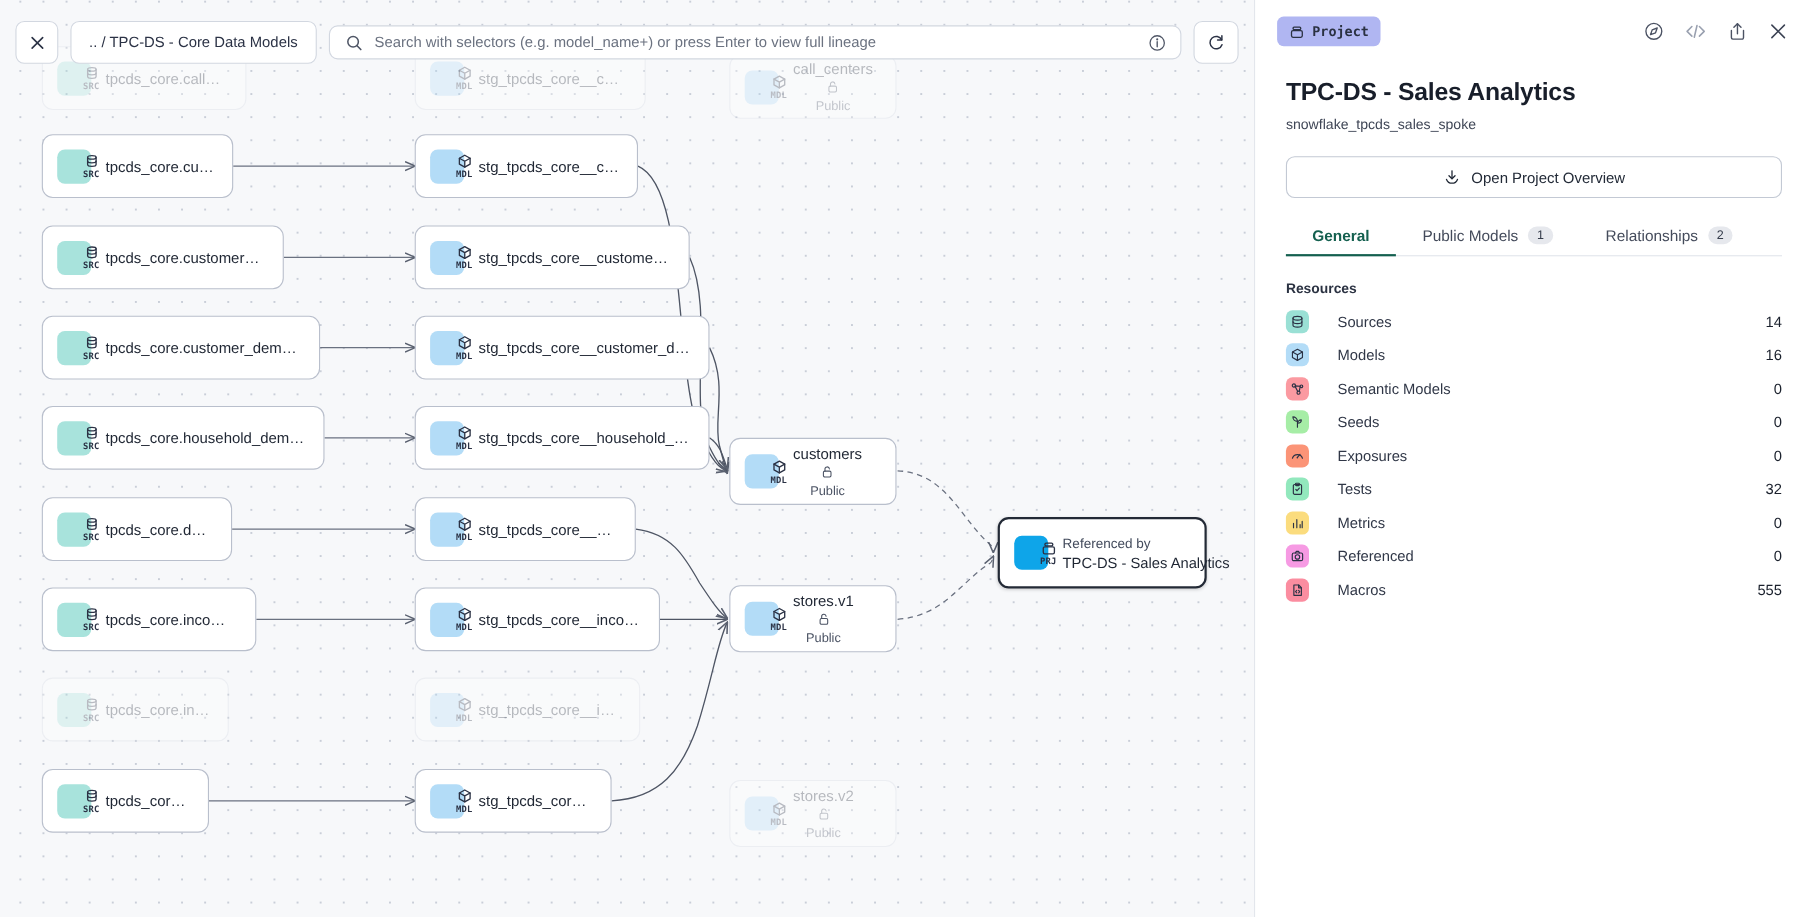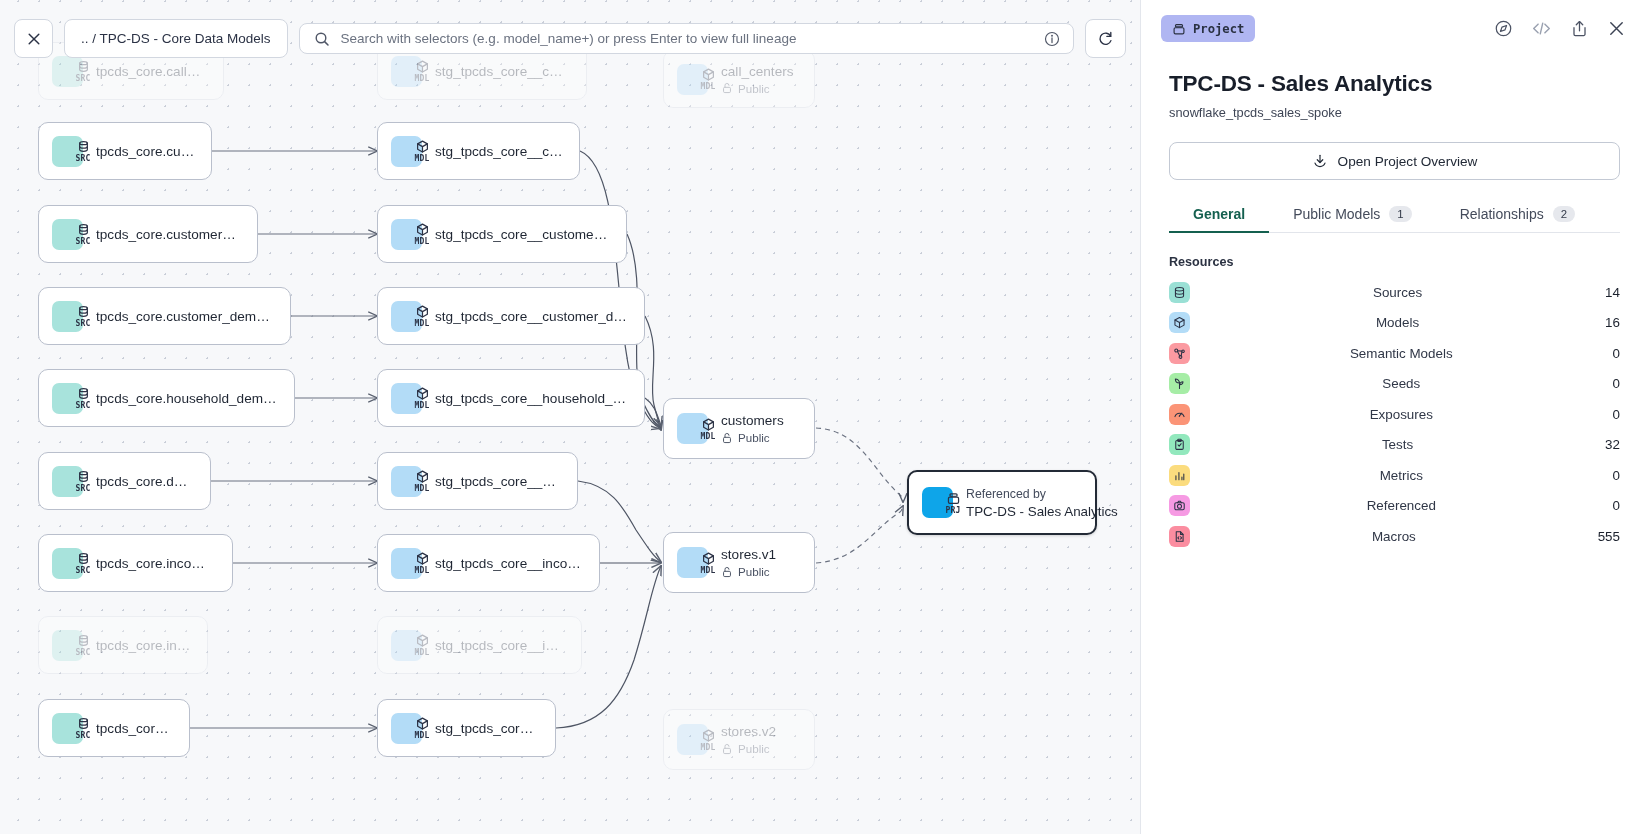--- a/index.html
+++ b/index.html
@@ -99,21 +99,21 @@
     letter-spacing: .2px; margin-top: 1px;
   }
 
   .n-body { min-width: 0; display: flex; flex-direction: column; gap: 3px; }
   .n-title {
     font-size: 13.6px; color: #1f2633;
     white-space: nowrap; overflow: hidden; text-overflow: ellipsis;
   }
   .n-sub {
     display: flex; align-items: center; gap: 5px;
-    font-size: 11.6px; color: #4a5263;
+    font-size: 11.6px; color: #4a5263; flex-direction: column;
   }
   .n-kicker { font-size: 12.3px; color: #434b5c; }
   .n-name2 { font-size: 13.4px; color: #1f2633; white-space: nowrap; }
 
   
   .panel {
     width: 508px; height: 834px;
     background: #ffffff;
     border-left: 1px solid #e3e6ec;
     position: relative;
@@ -166,24 +166,23 @@
   .p-tab .cnt {
     background: #e6e8ed; color: #343b4a;
     border-radius: 10px; font-size: 11.4px;
     padding: 2px 8px; min-width: 22px; text-align: center;
   }
 
   .p-sec { margin: 22px 28px 0 28px; font-size: 12.6px; font-weight: 700; color: #2b3242; }
 
   .res-list { margin: 8px 28px 0 28px; }
   .res-row {
-    display: flex; align-items: center; gap: 5px;
+    display: flex; align-items: center; gap: 26px;
     height: 30.5px;
     cursor: pointer;
-    text-align: center;
   }
   .res-ic {
     width: 21px; height: 21px; border-radius: 6px;
     display: flex; align-items: center; justify-content: center;
     flex: 0 0 auto;
   }
   .res-lbl { font-size: 13.4px; color: #303747; flex: 1; }
   .res-val { font-size: 13.4px; color: #1b212d; font-weight: 500; }
 </style>
 </head>

